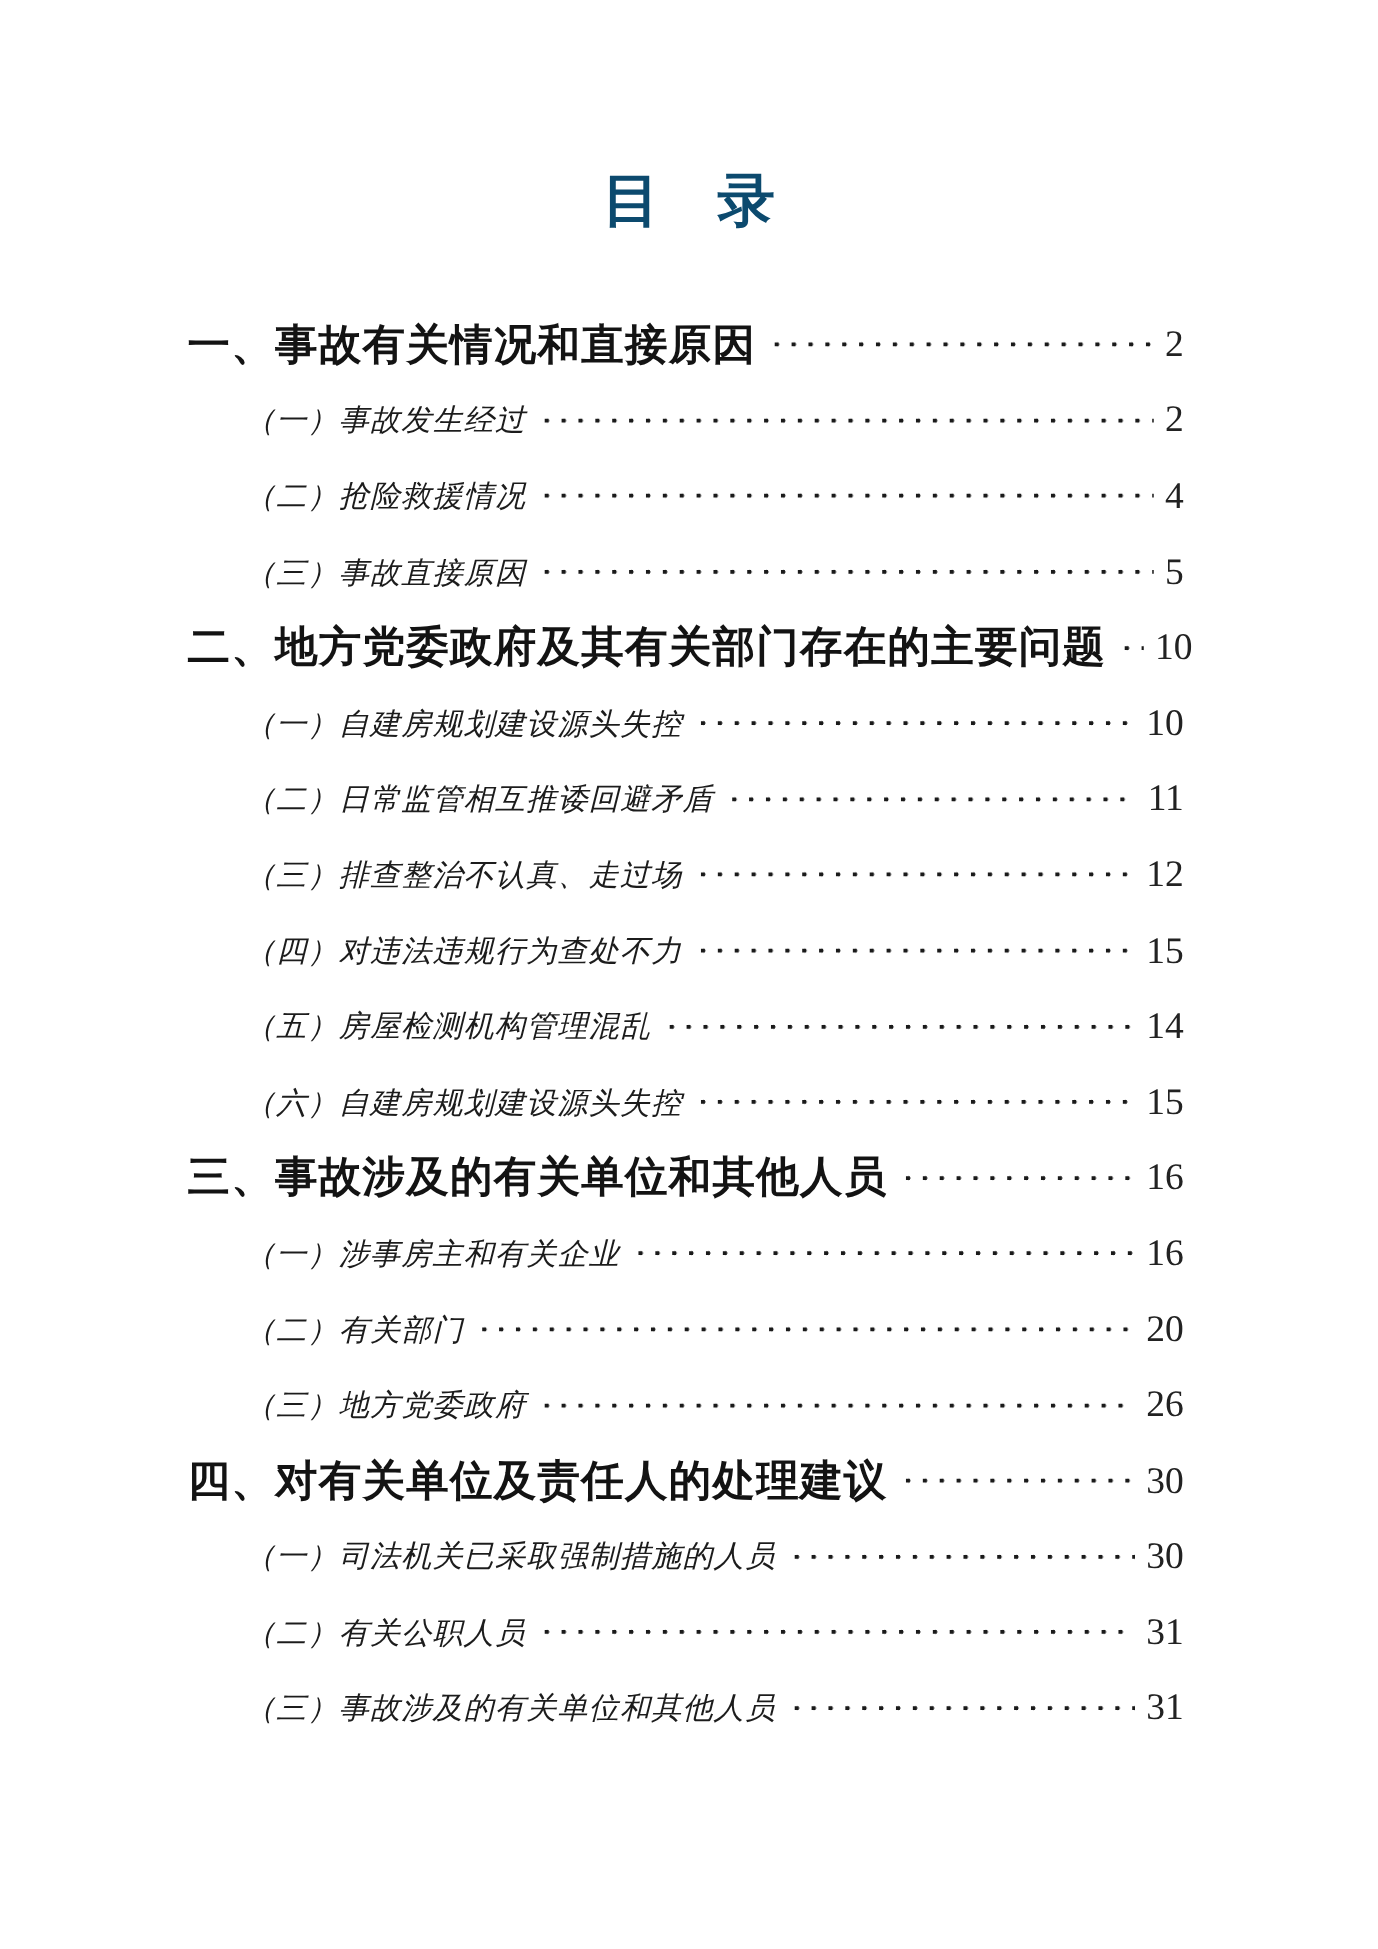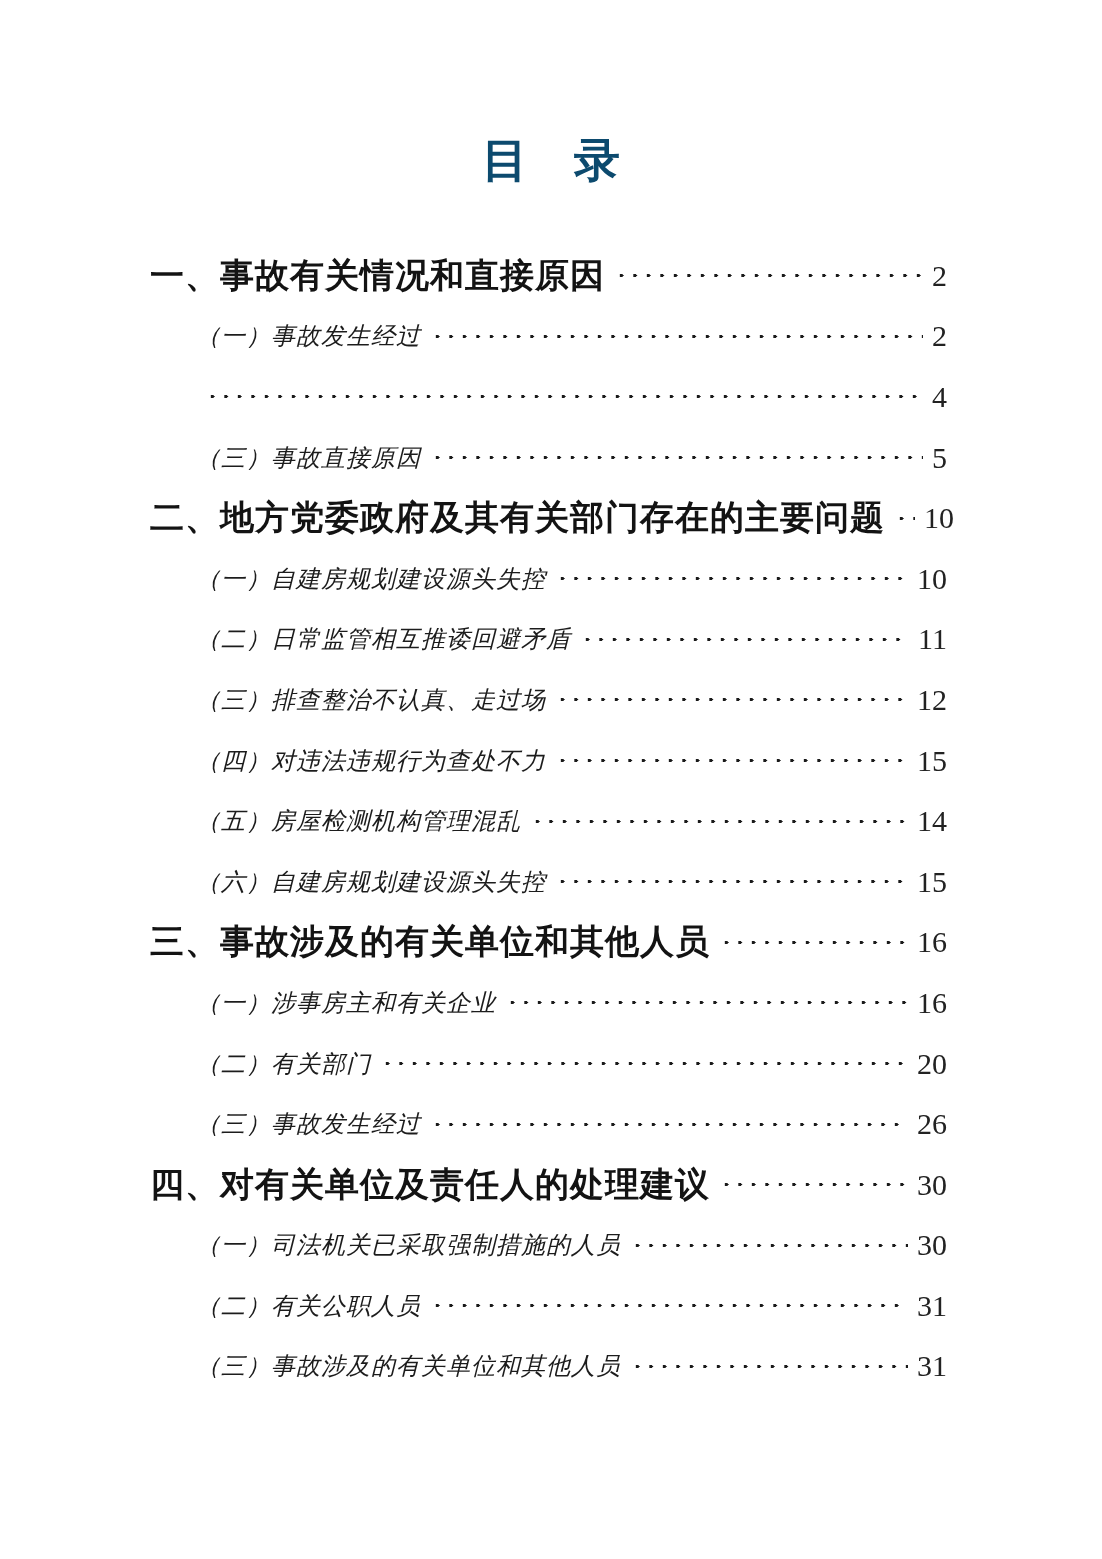--- a/index.html
+++ b/index.html
@@ -87,20 +87,21 @@
     <span class="toc-label">一、事故有关情况和直接原因</span>
     <span class="toc-dots"></span>
     <span class="toc-page">2</span>
   </div>
       <div class="toc-row level-2">
     <span class="toc-label">（一）事故发生经过</span>
     <span class="toc-dots"></span>
     <span class="toc-page">2</span>
   </div>
       <div class="toc-row level-2">
+    <span class="toc-label">（二）抢险救援情况</span>
     <span class="toc-dots"></span>
     <span class="toc-page">4</span>
   </div>
       <div class="toc-row level-2">
     <span class="toc-label">（三）事故直接原因</span>
     <span class="toc-dots"></span>
     <span class="toc-page">5</span>
   </div>
       <div class="toc-row level-1">
     <span class="toc-label">二、地方党委政府及其有关部门存在的主要问题</span>
@@ -146,21 +147,21 @@
     <span class="toc-label">（一）涉事房主和有关企业</span>
     <span class="toc-dots"></span>
     <span class="toc-page">16</span>
   </div>
       <div class="toc-row level-2">
     <span class="toc-label">（二）有关部门</span>
     <span class="toc-dots"></span>
     <span class="toc-page">20</span>
   </div>
       <div class="toc-row level-2">
-    <span class="toc-label">（三）事故发生经过</span>
+    <span class="toc-label">（三）地方党委政府</span>
     <span class="toc-dots"></span>
     <span class="toc-page">26</span>
   </div>
       <div class="toc-row level-1">
     <span class="toc-label">四、对有关单位及责任人的处理建议</span>
     <span class="toc-dots"></span>
     <span class="toc-page">30</span>
   </div>
       <div class="toc-row level-2">
     <span class="toc-label">（一）司法机关已采取强制措施的人员</span>

